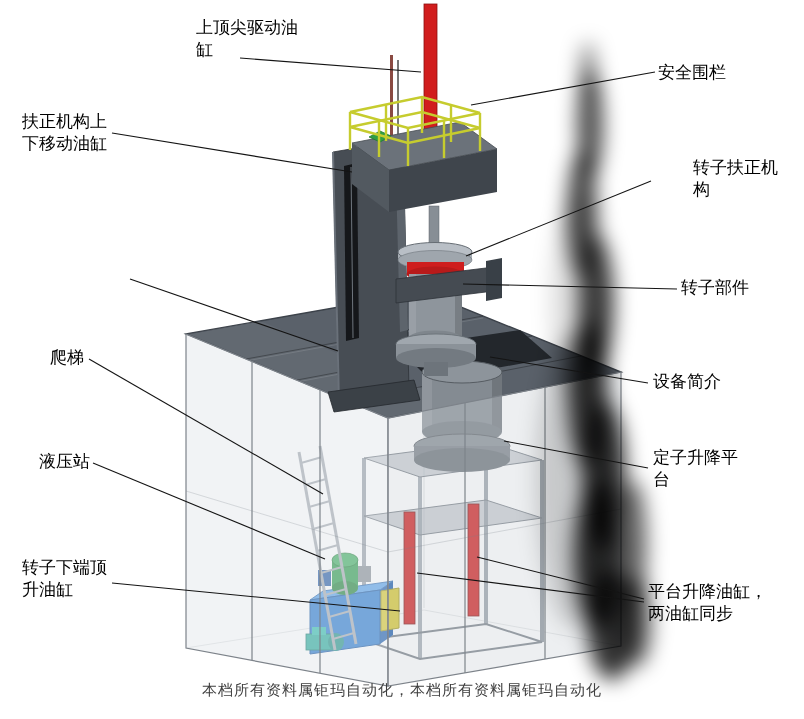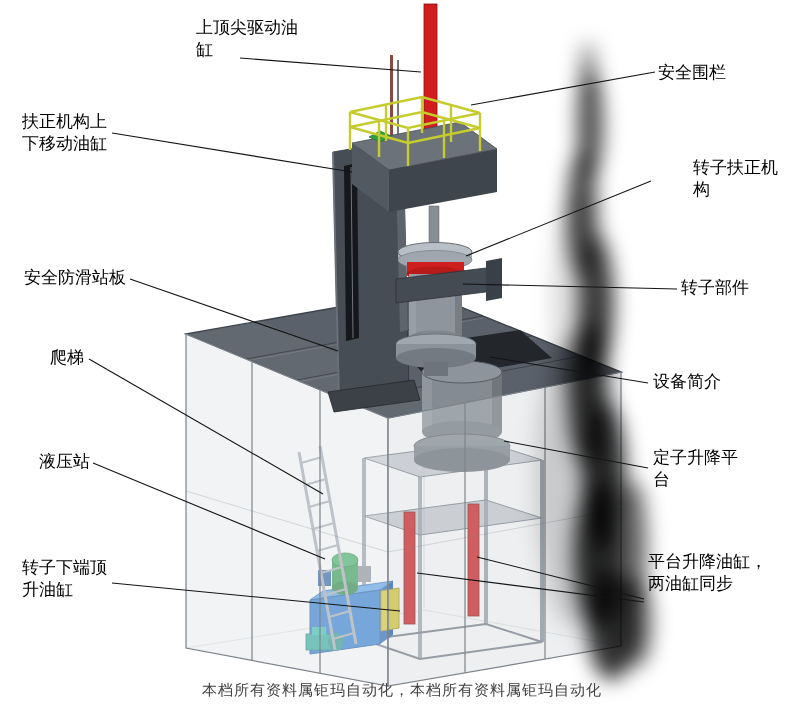--- a/index.html
+++ b/index.html
@@ -27,21 +27,21 @@
   #c-fence{left:658px;top:62px;width:120px}
   #c-centering{left:22px;top:111px;width:88px}
   #c-rotor-centering{left:693px;top:157px;width:88px}
   #c-antislip{left:24px;top:267px;width:122px}
   #c-rotor{left:681px;top:277px;width:92px}
   #c-ladder{left:50px;top:347px;width:60px}
   #c-stator{left:653px;top:371px;width:92px}
   #c-hydraulic{left:39px;top:451px;width:72px}
   #c-stator-lift{left:653px;top:447px;width:88px}
   #c-rotor-jack{left:22px;top:557px;width:88px}
-  #c-platform-lift{left:648px;top:551px;width:126px}
+  #c-platform-lift{left:648px;top:581px;width:126px}
 </style>
 </head>
 <body>
 
 <div class="stage">
 
   <svg width="804" height="719" viewBox="0 0 804 719">
     <defs>
       <filter id="smokeBlur" x="-80%" y="-80%" width="260%" height="260%">
         <feGaussianBlur stdDeviation="10"></feGaussianBlur>
@@ -219,21 +219,20 @@
       <line x1="644" y1="599" x2="477" y2="557"></line>
       <line x1="644" y1="602" x2="417" y2="573"></line>
     </g>
   </svg>
 
 
   <div class="callout" id="c-top">上顶尖驱动油缸</div>
   <div class="callout" id="c-fence">安全围栏</div>
   <div class="callout" id="c-centering">扶正机构上下移动油缸</div>
   <div class="callout" id="c-rotor-centering">转子扶正机构</div>
-  <div class="callout" id="c-antislip">安全防滑站板</div>
   <div class="callout" id="c-rotor">转子部件</div>
   <div class="callout" id="c-ladder">爬梯</div>
   <div class="callout" id="c-stator">设备简介</div>
   <div class="callout" id="c-hydraulic">液压站</div>
   <div class="callout" id="c-rotor-jack">转子下端顶升油缸</div>
   <div class="callout" id="c-stator-lift">定子升降平台</div>
   <div class="callout" id="c-platform-lift">平台升降油缸，两油缸同步</div>
 
   <div class="footer">本档所有资料属钜玛自动化，本档所有资料属钜玛自动化</div>
 

